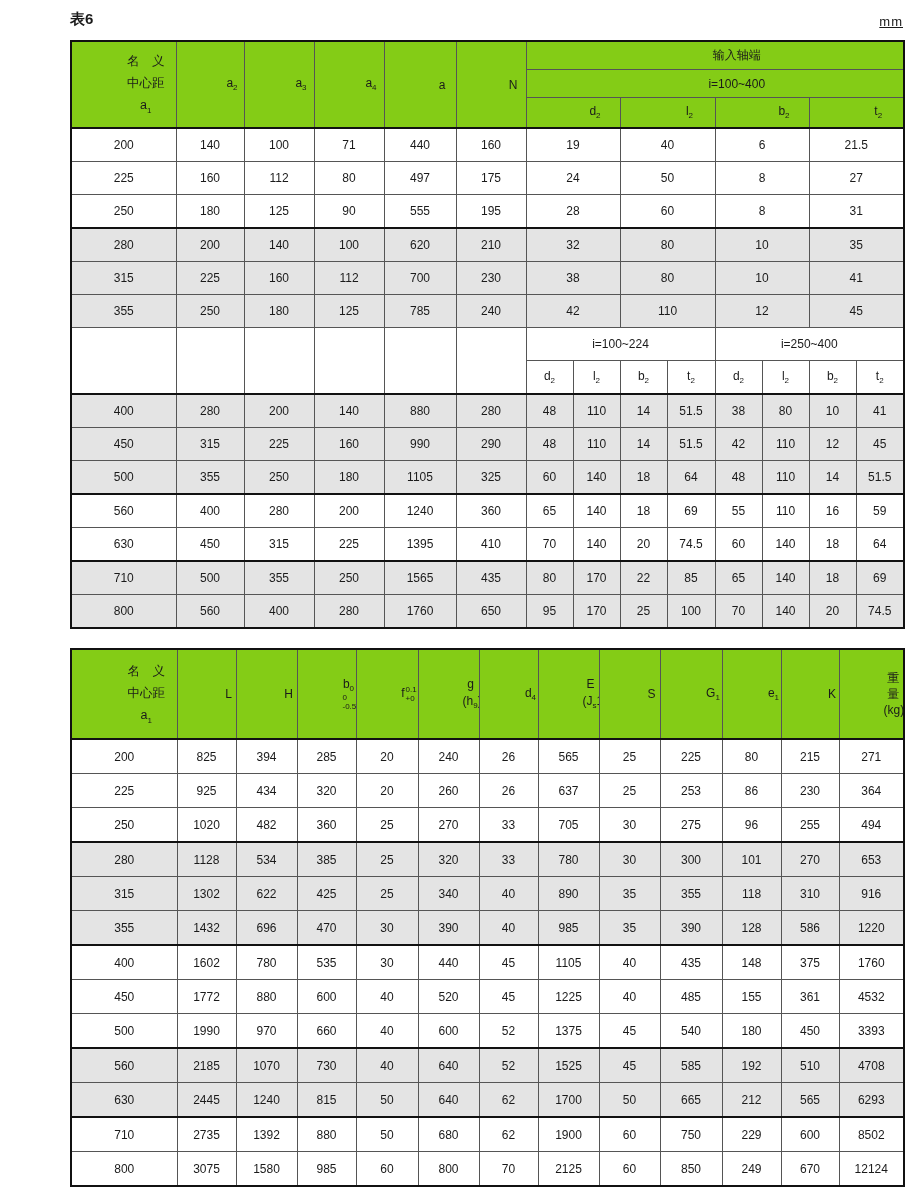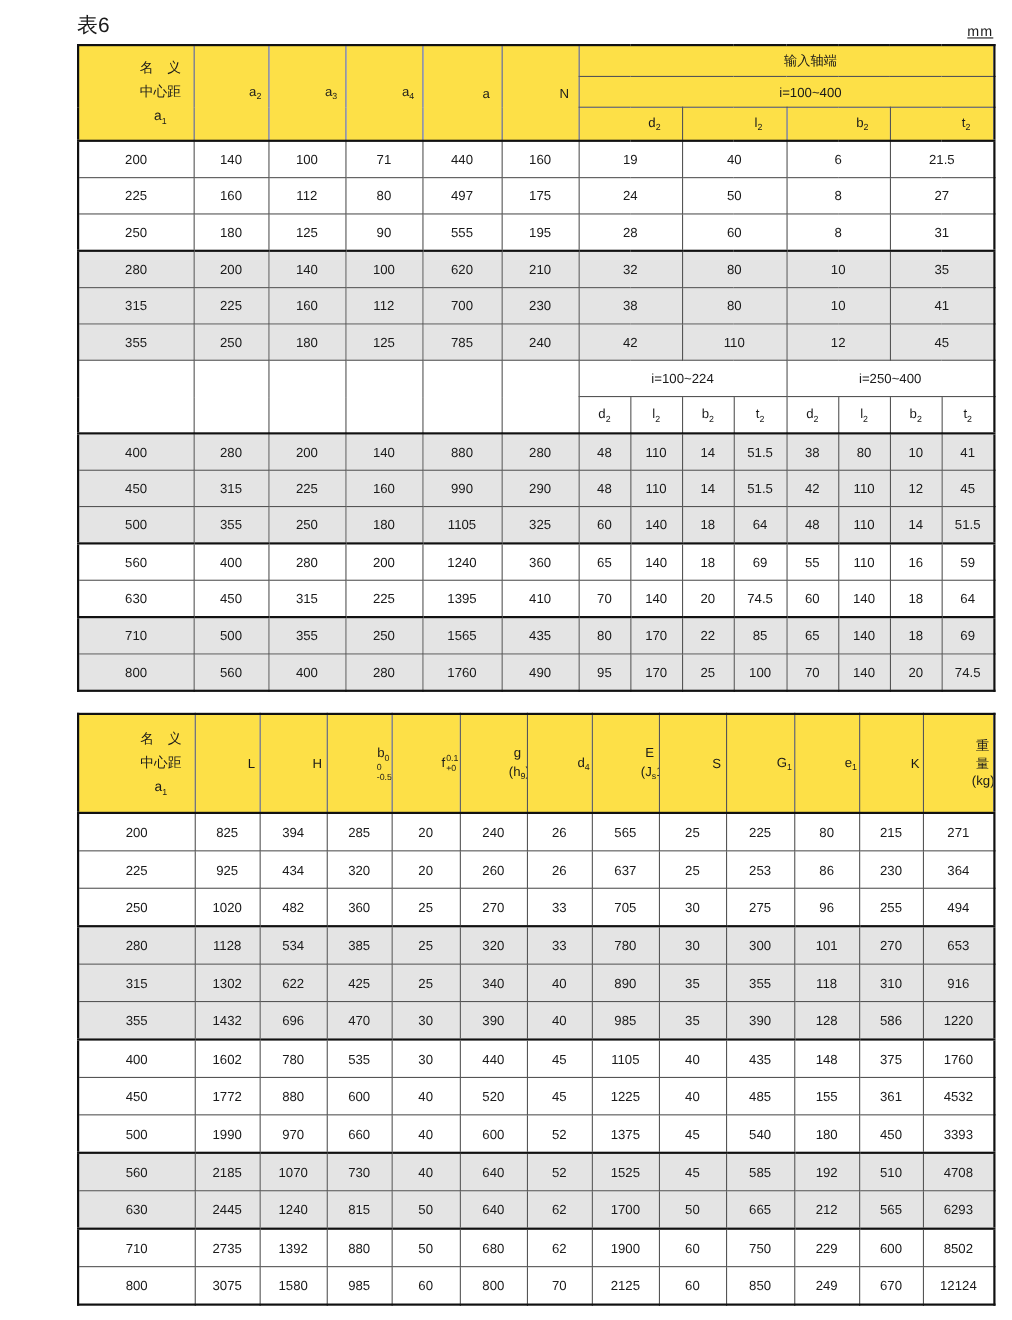--- a/index.html
+++ b/index.html
@@ -5,36 +5,36 @@
   html,body{margin:0;padding:0;}
   body{
     width:920px;height:1200px;background:#ffffff;
     font-family:"Liberation Sans","DejaVu Sans",sans-serif;
     color:#1a1a1a;position:relative;
   }
   .titlebar{
     position:absolute;left:70px;top:10px;width:833px;
     display:flex;justify-content:space-between;align-items:flex-end;
   }
-  .doc-title{font-size:19px;font-weight:normal;}
+  .doc-title{font-size:15px;font-weight:bold;}
   .unit-label{font-size:13px;letter-spacing:1px;text-decoration:underline;}
 
   table{
     border-collapse:collapse;table-layout:fixed;width:833px;
     position:absolute;left:70px;
   }
   #t1{top:40px;}
   #t2{top:648px;}
   td,th{
     border:1px solid #555;text-align:center;vertical-align:middle;
     font-size:12px;font-weight:normal;padding:0;overflow:hidden;
   }
   table{border:2px solid #111;}
   thead{border-bottom:2px solid #111;}
-  thead th{background:#fde047;padding-left:44px;}
+  thead th{background:#84cc16;padding-left:44px;}
   tbody.midhead{border-bottom:2px solid #111;margin-left:11px;}
   tr.alt td{background:#e4e4e4;}
   tr.gend td{border-bottom:2px solid #111;}
 
   #t1 thead tr:nth-child(1) th{height:27px;}
   #t1 thead tr:nth-child(2) th{height:27px;}
   #t1 thead tr:nth-child(3) th{height:29px;}
   #t1 tbody td{height:32px;}
   #t2 thead th{height:88px;}
   #t2 tbody td{height:33px;}
@@ -285,21 +285,21 @@
         <td>140</td>
         <td>18</td>
         <td>69</td>
       </tr>
       <tr class="alt">
         <td>800</td>
         <td>560</td>
         <td>400</td>
         <td>280</td>
         <td>1760</td>
-        <td>490</td>
+        <td>650</td>
         <td>95</td>
         <td>170</td>
         <td>25</td>
         <td>100</td>
         <td>70</td>
         <td>140</td>
         <td>20</td>
         <td>74.5</td>
       </tr>
     </tbody>

